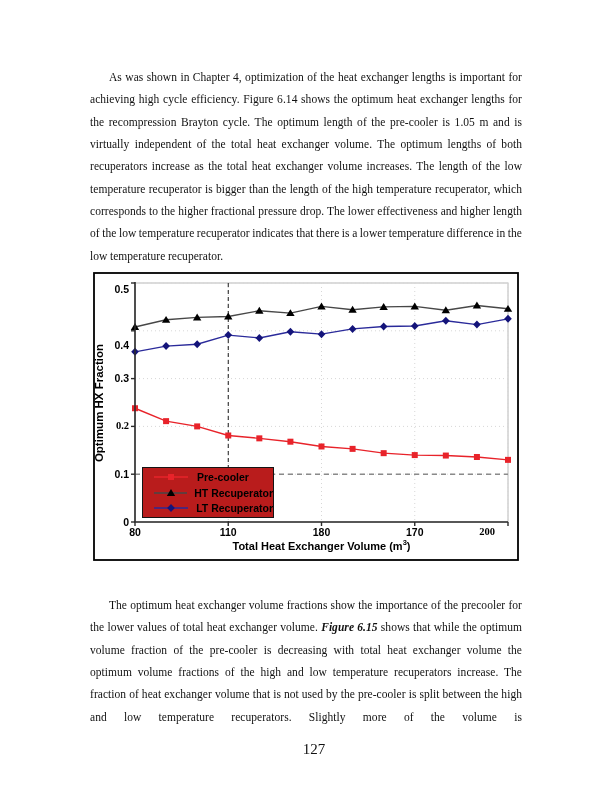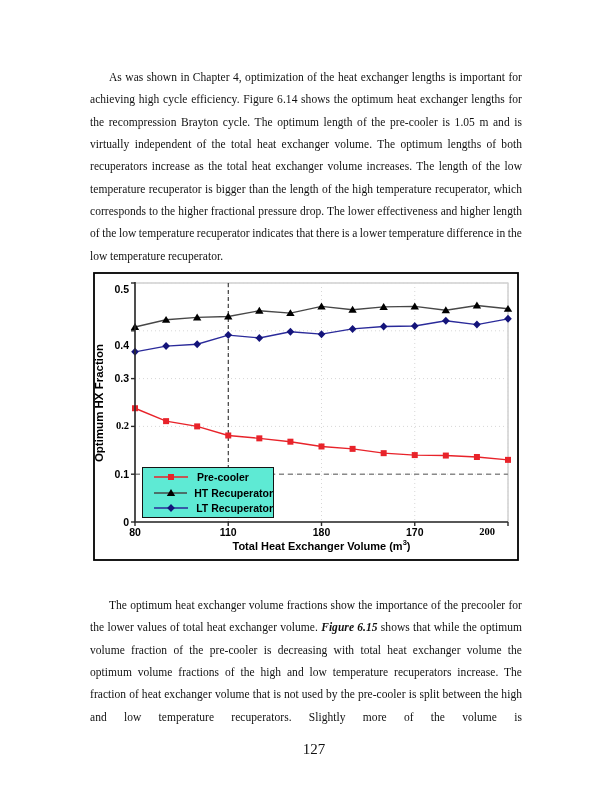--- a/index.html
+++ b/index.html
@@ -23,21 +23,21 @@
   .x-tick{position:absolute;top:254px;width:40px;text-align:center;
           font:bold 10.5px "Liberation Sans",sans-serif;color:#000;}
   .y-tick{position:absolute;left:2px;width:34px;text-align:right;
           font:bold 10.5px "Liberation Sans",sans-serif;color:#000;}
   .x-axis-title{position:absolute;left:42px;top:266px;width:373px;text-align:center;
           font:bold 11px "Liberation Sans",sans-serif;color:#000;}
   .x-axis-title sup{font-size:7.5px;}
   .y-axis-title{position:absolute;left:-112px;top:123px;width:240px;height:16px;
           text-align:center;transform:rotate(-90deg);
           font:bold 11.5px "Liberation Sans",sans-serif;color:#000;}
-  .legend{position:absolute;left:49px;top:195px;width:132px;height:51px;background:#5eead4;
+  .legend{position:absolute;left:49px;top:195px;width:132px;height:51px;background:#b91c1c;
           border:1.3px solid #141414;box-sizing:border-box;display:flex;flex-direction:column;
           justify-content:space-evenly;padding-left:11px;z-index:2;}
   .legend-row{display:flex;align-items:center;gap:7px;height:13px;}
   .legend-label{font:bold 10.5px "Liberation Sans",sans-serif;color:#000;white-space:nowrap;}
 </style>
 </head>
 <body>
 
 <div class="page">
 

